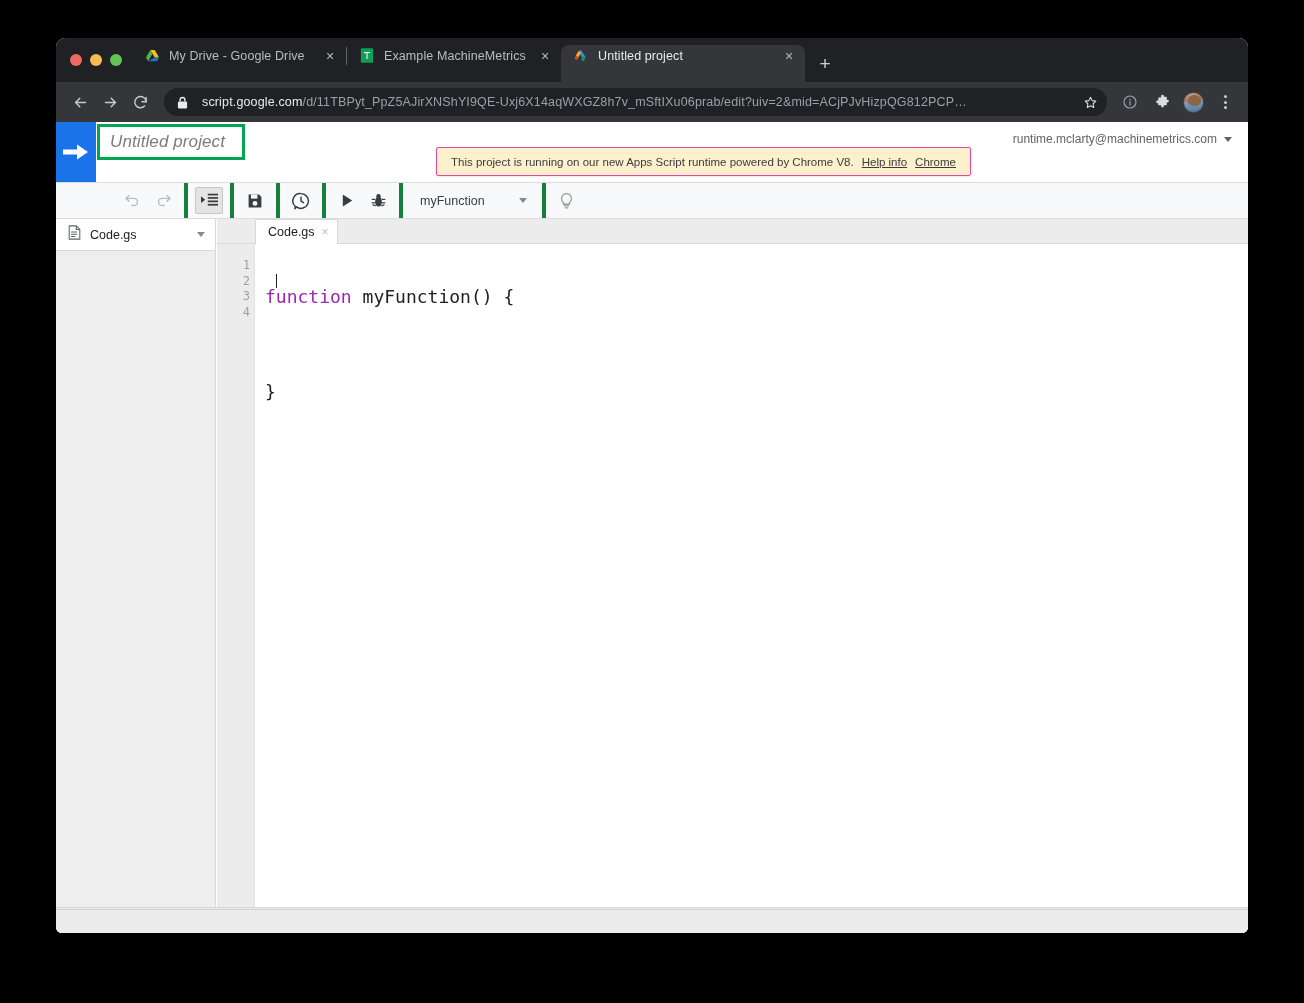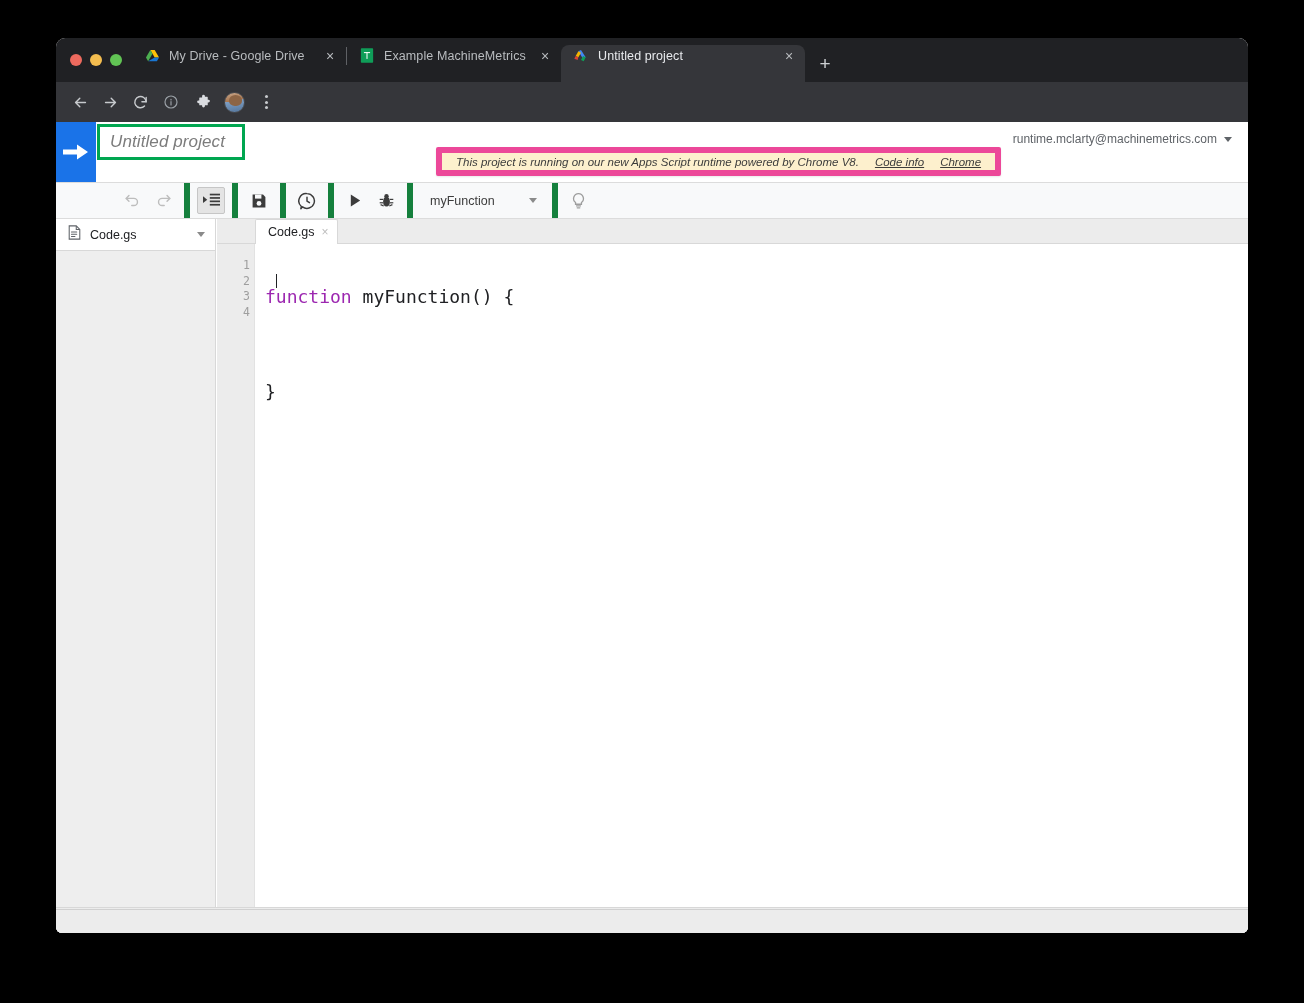--- a/index.html
+++ b/index.html
@@ -201,30 +201,29 @@
     font-size: 13.5px;
     color: #202124;
     padding: 2px 11px;
     white-space: nowrap;
   }
   #runtime-banner {
     position: absolute;
     left: 340px; top: 25px;
     height: 29px;
     background: #fdf0cd;
-    border: 6px solid #ec4899;
+    border: 1px solid #ec4899;
     border-radius: 2px;
     display: flex; align-items: center;
     padding: 0 14px;
     font-size: 11.5px;
     color: #3c3c3c;
-    gap: 16px;
+    gap: 8px;
     z-index: 8;
     box-shadow: 0 1px 2px rgba(0,0,0,.09);
-    font-style: italic;
   }
   #runtime-banner a {
     color: #3c3c3c;
     text-decoration: underline;
     font-size: 11.5px;
   }
   #gas-account {
     display: flex; align-items: center;
     gap: 7px;
     padding-right: 16px;
@@ -247,21 +246,21 @@
     background: #f8f9fa;
     border-top: 1px solid #dcdcdc;
     border-bottom: 1px solid #dcdcdc;
     display: flex;
     align-items: stretch;
     padding-left: 55px;
   }
   .tb-group {
     display: flex; align-items: center;
     padding: 0 7px;
-    border-right: 6px solid #15803d;
+    border-right: 4px solid #15803d;
     gap: 3px;
   }
   .tb-btn {
     width: 28px; height: 27px;
     display: flex; align-items: center; justify-content: center;
     border-radius: 2px;
     border: 1px solid transparent;
   }
   .tb-btn.active {
     background: #e4e4e4;
@@ -458,20 +457,34 @@
           <path d="M5 12h14M13 6l6 6-6 6"></path>
         </svg>
     </div>
     <div class="nav-btn">
       <svg width="17" height="17" viewBox="0 0 24 24" fill="none" stroke="#c7cacd" stroke-width="2" stroke-linecap="round" stroke-linejoin="round">
           <path d="M20 11a8 8 0 1 0-2.3 6.1"></path>
           <path d="M20 5v6h-6"></path>
         </svg>
     </div>
 
+    <div id="omnibox">
+      <span id="lock-icon">
+        <svg width="11" height="13" viewBox="0 0 12 14">
+          <rect x="1" y="6" width="10" height="7.5" rx="1.3" fill="#e8eaed"></rect>
+          <path d="M3.4 6V4.1a2.6 2.6 0 0 1 5.2 0V6" fill="none" stroke="#e8eaed" stroke-width="1.5"></path>
+        </svg>
+      </span>
+      <span id="url-text"><b>script.google.com</b>/d/11TBPyt_PpZ5AJirXNShYI9QE-Uxj6X14aqWXGZ8h7v_mSftIXu06prab/edit?uiv=2&amp;mid=ACjPJvHizpQG812PCP…</span>
+      <span id="star-icon">
+        <svg width="15" height="15" viewBox="0 0 24 24" fill="none" stroke="#dadce0" stroke-width="1.7" stroke-linejoin="round">
+            <path d="M12 3.5l2.6 5.5 5.9.8-4.3 4.2 1 5.9-5.2-2.8-5.2 2.8 1-5.9L3.5 9.8l5.9-.8z"></path>
+          </svg>
+      </span>
+    </div>
 
     <div class="omni-right">
       <div class="nav-btn">
         <svg width="16" height="16" viewBox="0 0 24 24" fill="none" stroke="#9aa0a6" stroke-width="1.8">
             <circle cx="12" cy="12" r="9"></circle>
             <path d="M12 8v1M12 11.5v5" stroke-linecap="round"></path>
           </svg>
       </div>
       <div class="nav-btn">
         <svg width="17" height="17" viewBox="0 0 24 24" fill="#dadce0">
@@ -499,21 +512,21 @@
       </div>
 
       <div id="gas-title-area">
         <div id="project-title-box">
           <span id="project-title">Untitled project</span>
         </div>
 
 
         <div id="runtime-banner">
           <span>This project is running on our new Apps Script runtime powered by Chrome V8.</span>
-          <a href="#">Code info</a>
+          <a href="#">Help info</a>
           <a href="#">Chrome</a>
         </div>
       </div>
 
       <div id="gas-account">
         <span>runtime.mclarty@machinemetrics.com</span>
         <span class="caret-down"></span>
       </div>
     </div>
 

